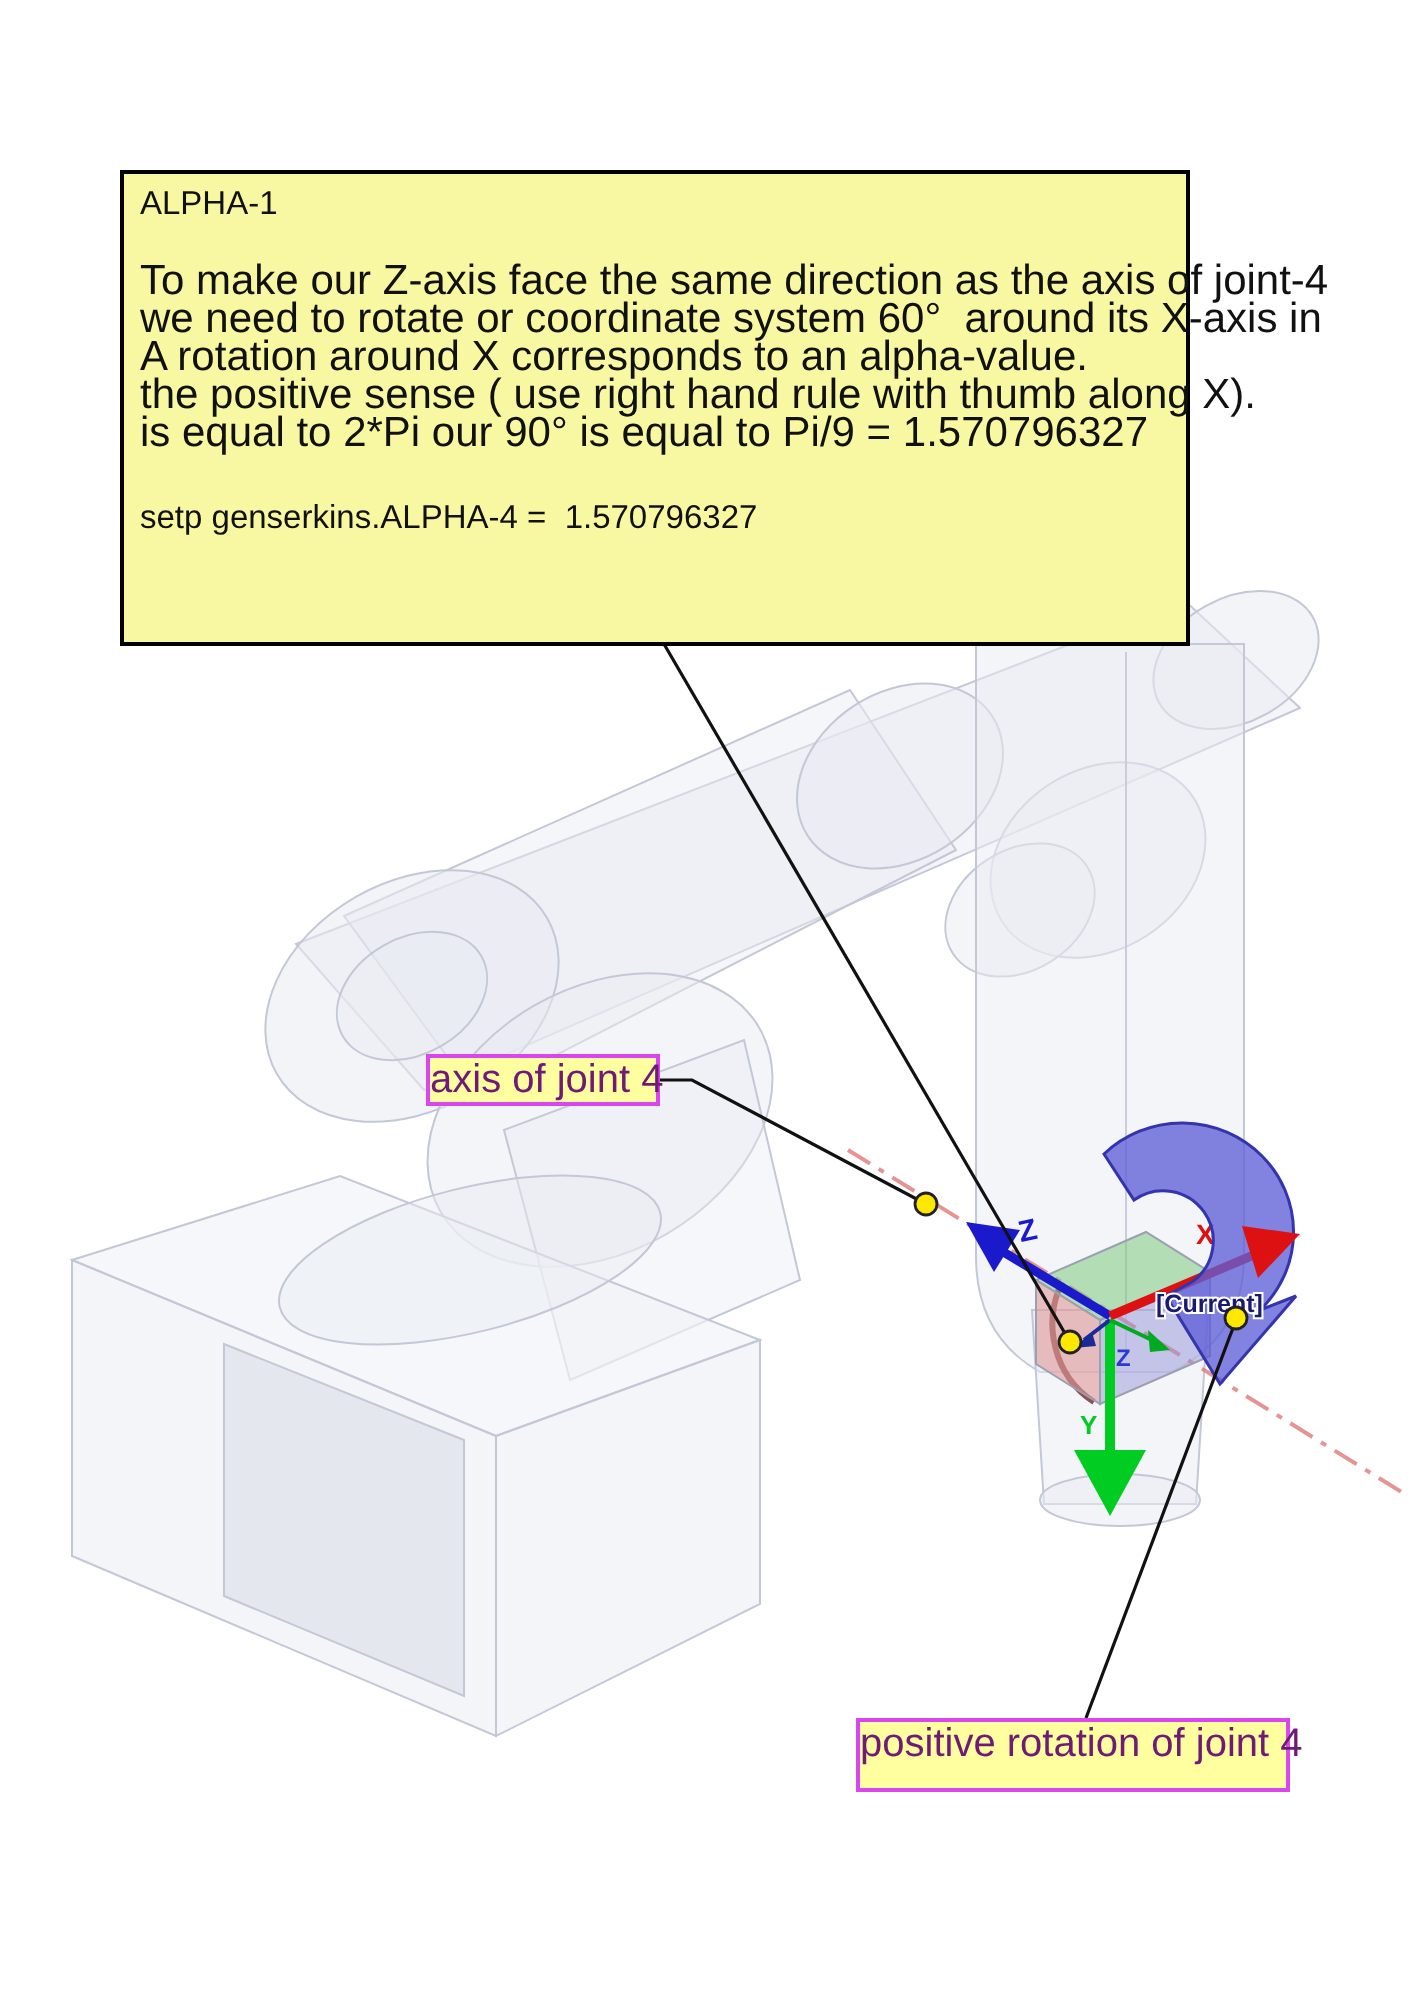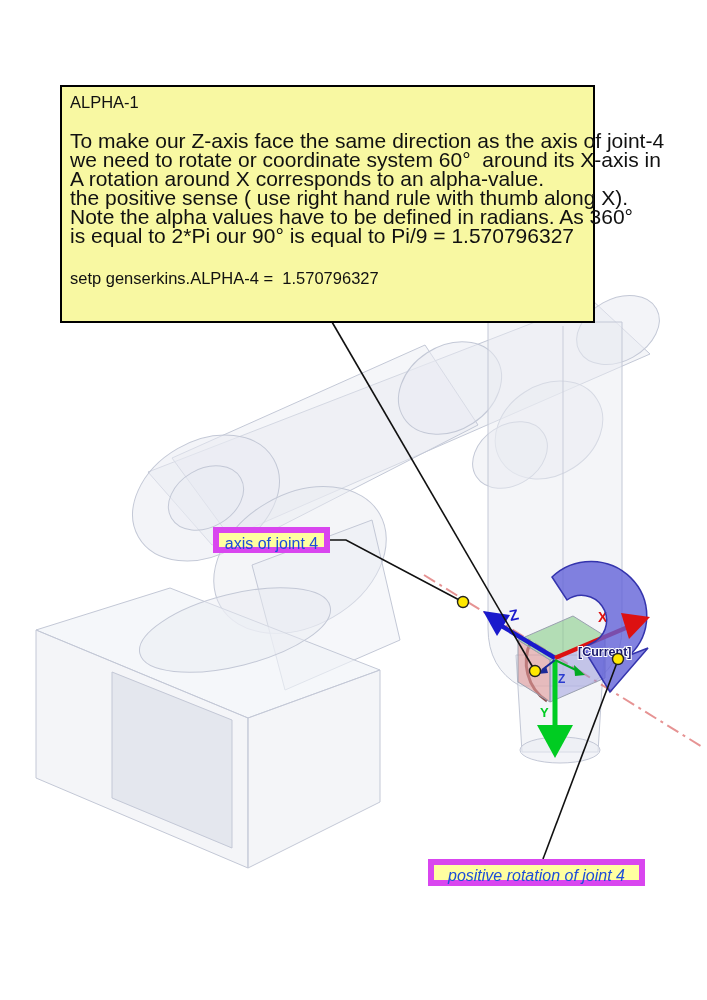--- a/index.html
+++ b/index.html
@@ -12,26 +12,26 @@
   .note{
     position:absolute;left:60px;top:85px;width:535px;height:238px;
     box-sizing:border-box;border:2px solid #000;background:var(--note_bg,#f8f8a2);
     padding:6px 8px;color:#111;
   }
   .note-title{font-size:16.5px;line-height:19px;white-space:pre;}
   .note-body{margin-top:19px;}
   .note-line{font-size:21px;line-height:19px;white-space:pre;}
   .note-cmd{margin-top:24px;font-size:16.5px;line-height:19px;white-space:pre;}
   .callout{
-    position:absolute;box-sizing:border-box;border:6px solid #d946ef;
-    background:var(--callout_bg,#ffffa0);color:#1d4ed8;
-    font-size:16px;line-height:22px;text-align:center;white-space:pre;
+    position:absolute;box-sizing:border-box;border:2px solid #d946ef;
+    background:var(--callout_bg,#ffffa0);color:#701a75;
+    font-size:20px;line-height:22px;text-align:center;white-space:pre;
   }
   .callout-axis{left:213px;top:527px;width:117px;height:26px;}
-  .callout-rot{left:428px;top:859px;width:217px;height:27px;font-style:italic;}
+  .callout-rot{left:428px;top:859px;width:217px;height:37px;}
   
   .x-axis{stroke:var(--x_axis,#dd1111);}
   .x-head{fill:var(--x_axis,#dd1111);}
   .y-axis{stroke:var(--y_axis,#00cc22);}
   .y-head{fill:var(--y_axis,#00cc22);}
   .z-axis{stroke:var(--z_axis,#1a1acc);}
   .z-head{fill:var(--z_axis,#1a1acc);}
   .arc{fill:var(--rotation_arc,#5f5fd7);fill-opacity:.78;stroke:#3434ad;stroke-width:1.5;}
   .joint-line{stroke:var(--joint_axis,#e07878);stroke-width:2;stroke-dasharray:13 5 3 5;opacity:.8;fill:none;}
   .marker{fill:var(--marker,#ffe800);stroke:#222;stroke-width:1.4;}
@@ -134,21 +134,20 @@
   <circle class="marker" cx="618" cy="659" r="5.5"></circle>
 </svg>
 
 <div class="note">
   <div class="note-title">ALPHA-1</div>
   <div class="note-body">
     <div class="note-line">To make our Z-axis face the same direction as the axis of joint-4</div>
     <div class="note-line">we need to rotate or coordinate system 60°  around its X-axis in</div>
     <div class="note-line">A rotation around X corresponds to an alpha-value.</div>
     <div class="note-line">the positive sense ( use right hand rule with thumb along X).</div>
-    <div class="note-line">Note the alpha values have to be defined in radians. As 360°</div>
     <div class="note-line">is equal to 2*Pi our 90° is equal to Pi/9 = 1.570796327</div>
   </div>
   <div class="note-cmd">setp genserkins.ALPHA-4 =  1.570796327</div>
 </div>
 
 <div class="callout callout-axis">axis of joint 4</div>
 <div class="callout callout-rot">positive rotation of joint 4</div>
 
 </div>
 

